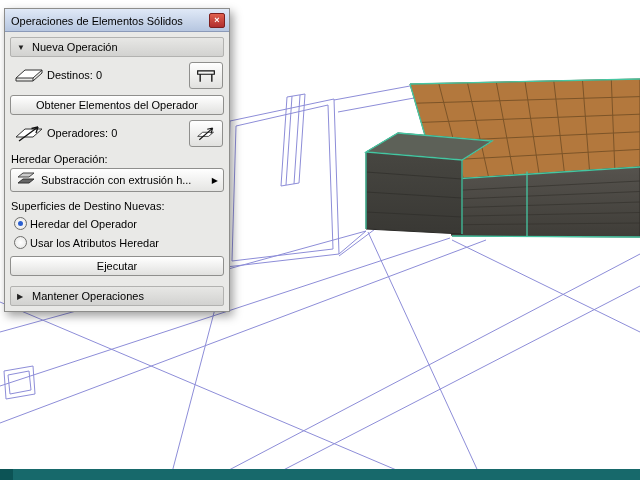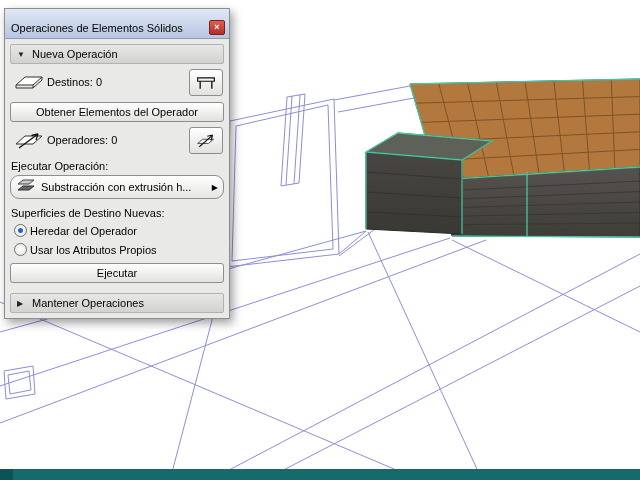--- a/index.html
+++ b/index.html
@@ -19,21 +19,21 @@
   }
 
   
   .dialog {
     position:absolute; left:4px; top:8px; width:224px;
     background:#e9e9e7; border:1px solid #8d8d8b;
     box-shadow:3px 4px 9px rgba(0,0,0,.38);
   }
   .titlebar {
     height:21px; display:flex; align-items:center;
-    padding:8px 4px 0 6px;
+    padding:1px 4px 0 6px;
     background:linear-gradient(#e0e9f7,#b6c6e0);
     border-bottom:1px solid #8b9ab8;
   }
   .title { flex:1; font-size:11px; color:#000; white-space:nowrap; overflow:hidden; }
   .close {
     width:14px; height:13px; flex:0 0 auto;
     background:linear-gradient(#e0604e,#b02e2e);
     border:1px solid #7c1f1f; border-radius:2px;
     color:#fff; font-size:9px; line-height:12px; text-align:center; font-weight:bold;
   }
@@ -58,21 +58,21 @@
     width:34px; height:27px; display:flex; align-items:center; justify-content:center;
     background:linear-gradient(#ffffff,#e1e1df);
     border:1px solid #8f8f8d; border-radius:3px;
   }
   .lbl { font-size:11px; color:#000; margin:6px 1px 3px; }
   .lbl.bold { font-weight:normal; margin-top:8px; }
   .dropdown {
     display:flex; align-items:center; gap:5px; width:100%; height:24px;
     padding:0 5px; font-family:inherit;
     background:linear-gradient(#ffffff,#e5e5e3);
-    border:1px solid #8f8f8d; border-radius:9px;
+    border:1px solid #8f8f8d; border-radius:3px;
   }
   .ddtext { flex:1; text-align:left; font-size:11px; color:#000; white-space:nowrap; overflow:hidden; }
   .ddarrow { font-size:8px; color:#000; }
   .radiorow { display:flex; align-items:center; gap:3px; margin:4px 4px; height:15px; }
   .radio {
     width:11px; height:11px; border:1px solid #6f6f6d; border-radius:50%;
     background:radial-gradient(#ffffff,#e4e4e2); position:relative; flex:0 0 auto;
   }
   .radio.checked::after {
     content:""; position:absolute; left:3px; top:3px; width:5px; height:5px;
@@ -221,42 +221,42 @@
         </span>
         <span class="count">Operadores: 0</span>
         <button class="iconbtn">
           <svg width="24" height="19" viewBox="0 0 24 19">
             <path d="M2 13 L8 8 L21 8 L15 13 Z" fill="#ffffff" stroke="#333"></path>
             <path d="M4 17 L20 3 M20 3 L13.5 4.5 M20 3 L18 9.5" fill="none" stroke="#111" stroke-width="1.3"></path>
           </svg>
         </button>
       </div>
 
-      <div class="lbl">Ejecutar Operación:</div>
+      <div class="lbl">Heredar Operación:</div>
 
       <button class="dropdown">
         <span>
           <svg width="20" height="16" viewBox="0 0 20 16">
             <path d="M2 6 L7 2 L18 2 L13 6 Z" fill="#cccccc" stroke="#444"></path>
             <path d="M2 12 L7 8 L18 8 L13 12 Z" fill="#666666" stroke="#333"></path>
           </svg>
         </span>
         <span class="ddtext">Substracción con extrusión h...</span>
         <span class="ddarrow">▶</span>
       </button>
 
       <div class="lbl bold">Superficies de Destino Nuevas:</div>
 
       <div class="radiorow">
         <span class="radio checked"></span>
         <span class="rlabel">Heredar del Operador</span>
       </div>
       <div class="radiorow">
         <span class="radio"></span>
-        <span class="rlabel">Usar los Atributos Propios</span>
+        <span class="rlabel">Usar los Atributos Heredar</span>
       </div>
 
       <button class="btn">Ejecutar</button>
 
       <div class="sect bottom">
         <span class="tri">▶</span>
         <span>Mantener Operaciones</span>
       </div>
 
     </div>

